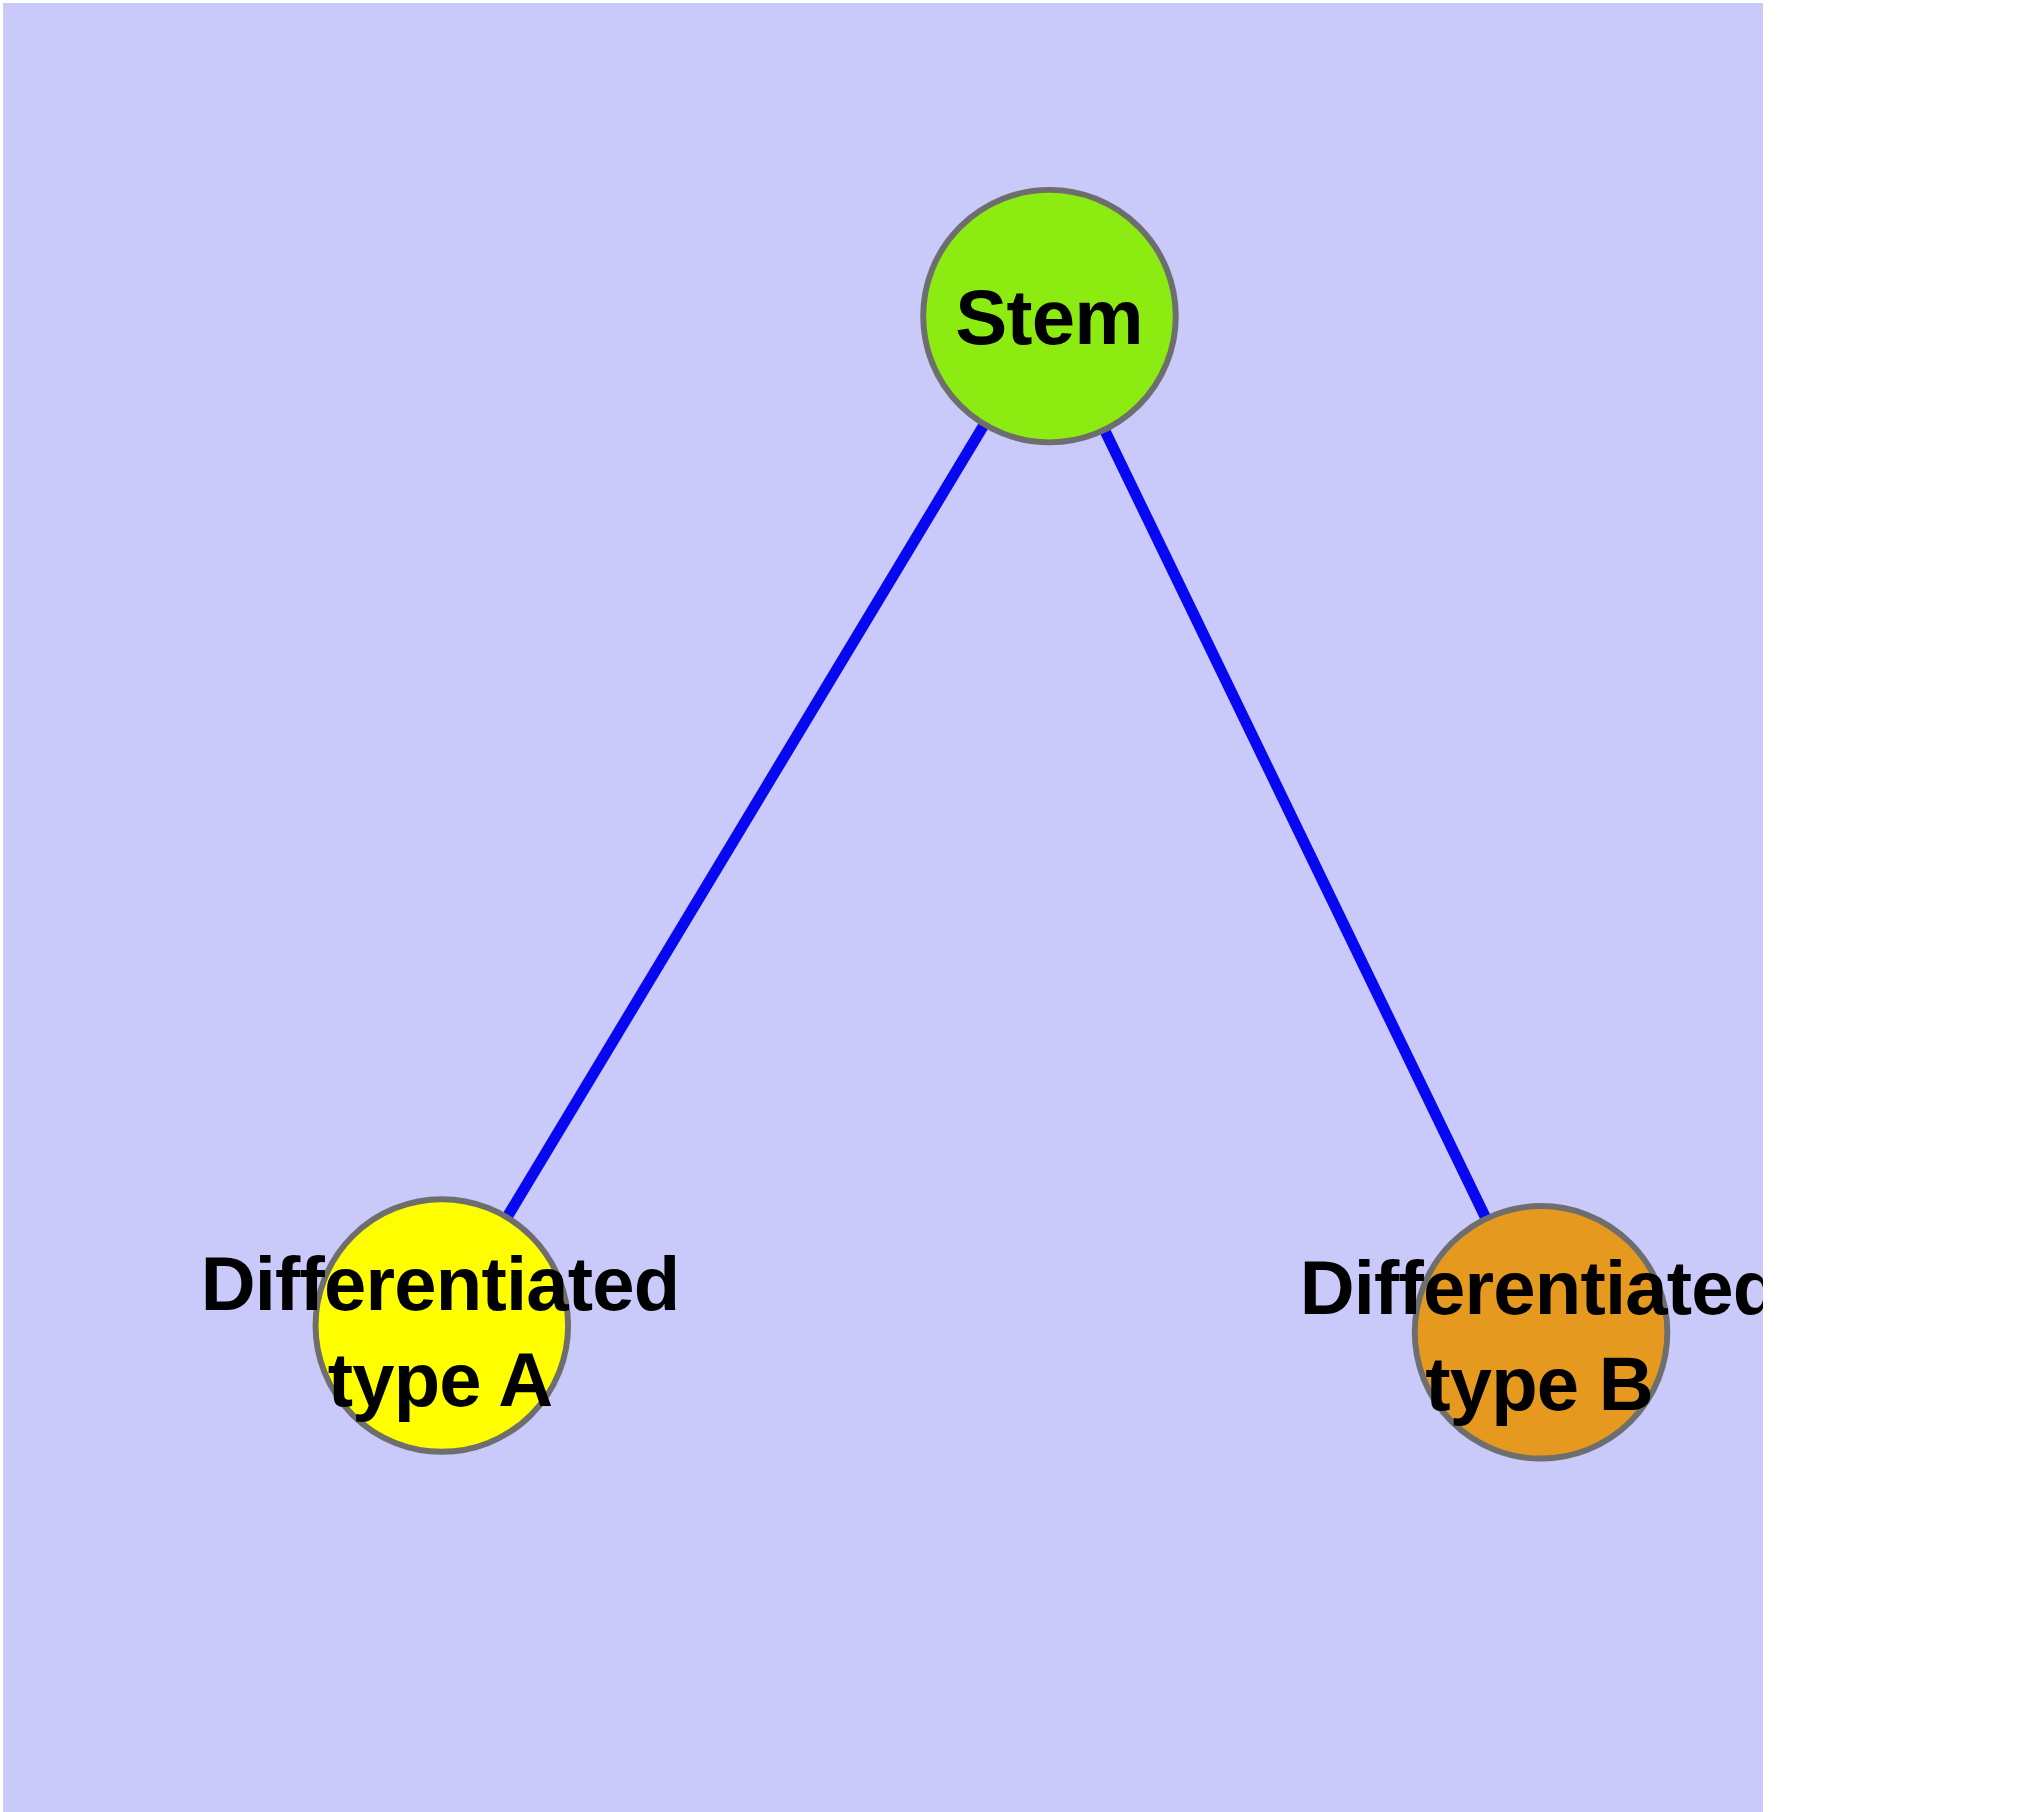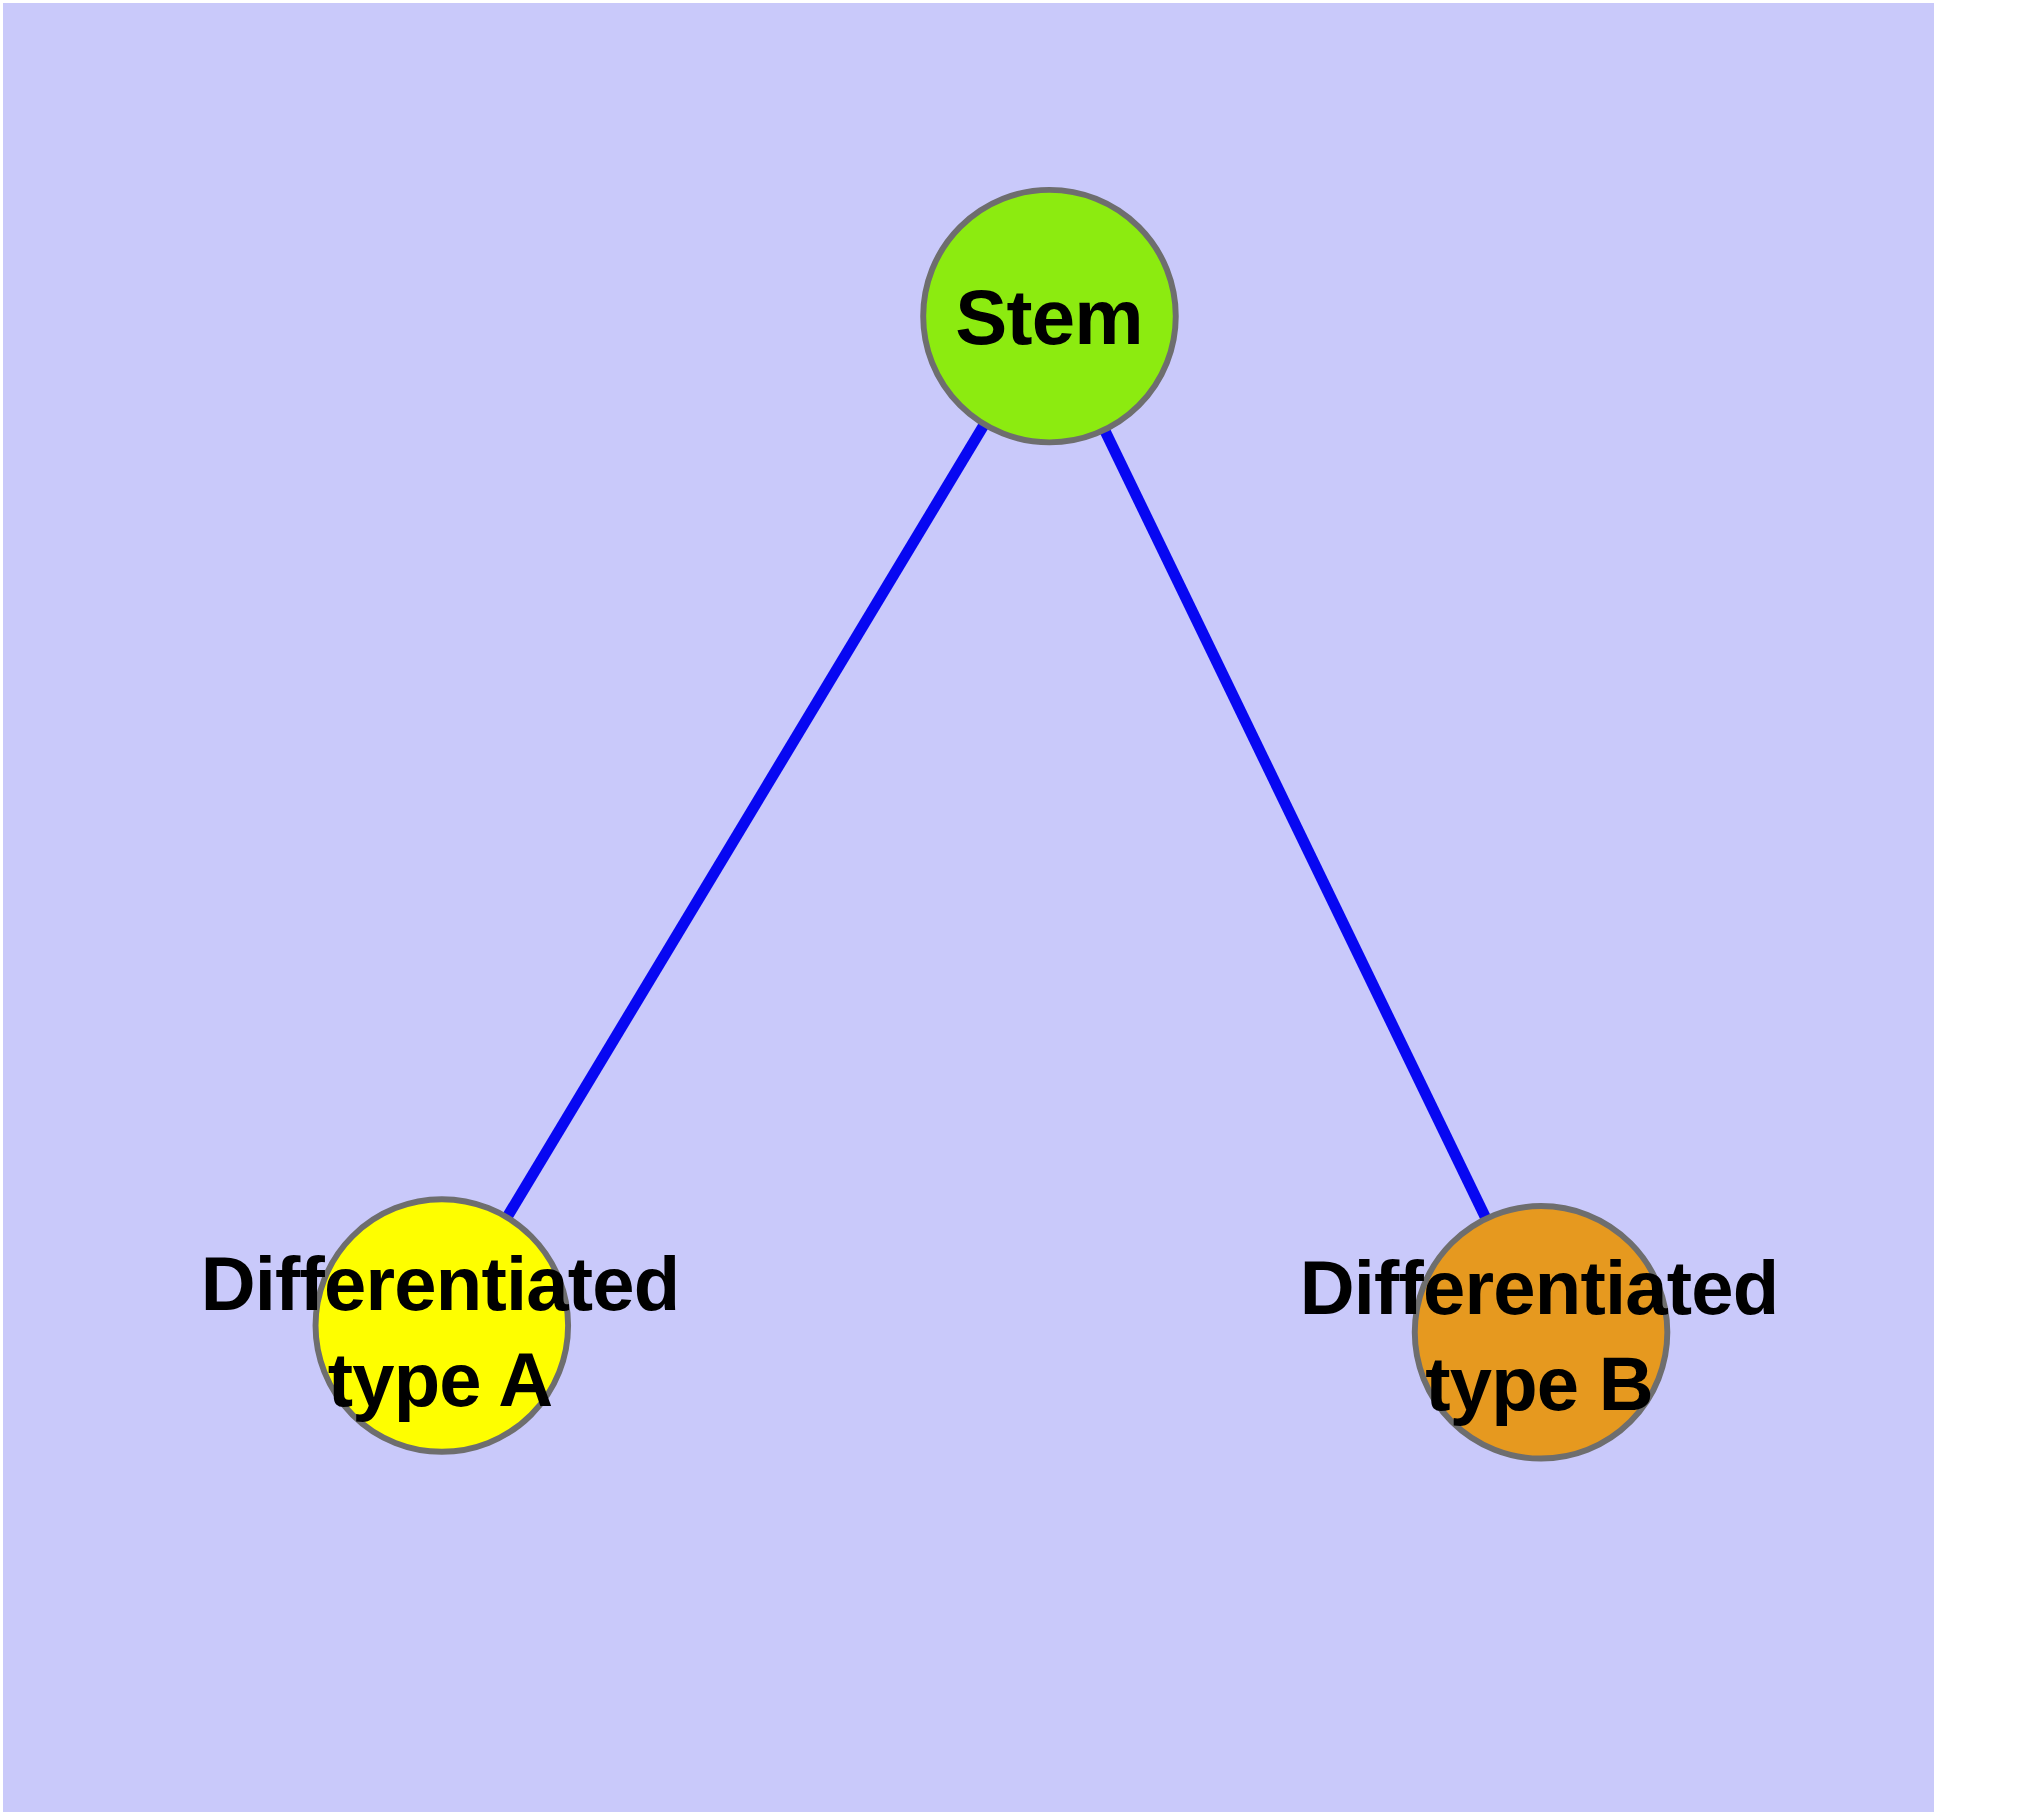--- a/index.html
+++ b/index.html
@@ -3,21 +3,21 @@
 <meta charset="utf-8">
 <style>
   html, body {
     margin: 0;
     padding: 0;
     background: #ffffff;
     font-family: "Liberation Sans", sans-serif;
   }
   .stage {
     position: relative;
-    width: 1934px;
+    width: 1763px;
     height: 1812px;
     background: #ffffff;
     overflow: hidden;
   }
   
   .canvas {
     position: absolute;
     left: 2.5px;
     top: 3.4px;
     width: 2018px;

